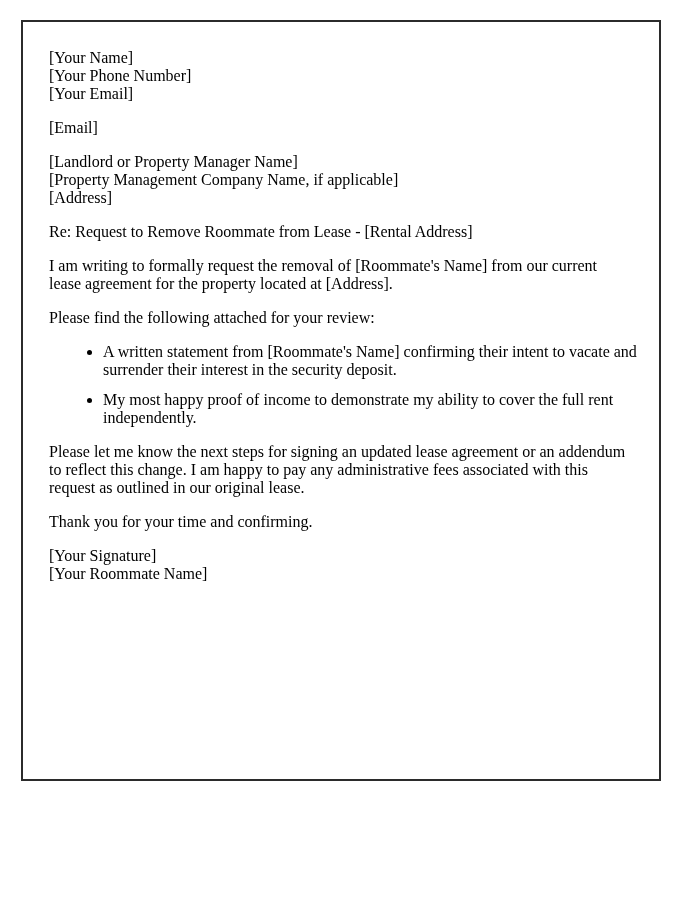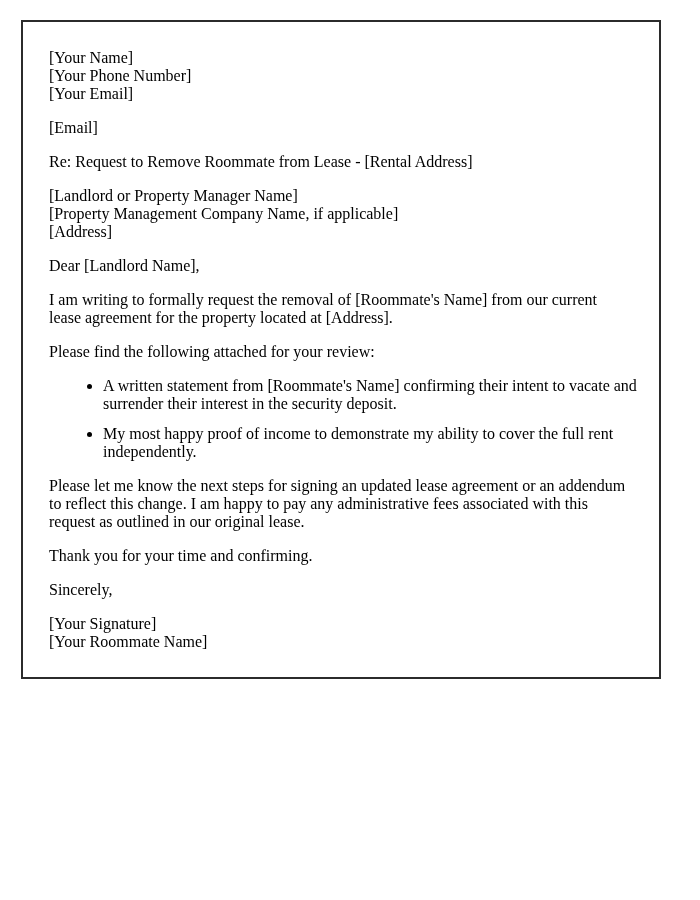--- a/index.html
+++ b/index.html
@@ -16,21 +16,21 @@
     height: 900px;
     background: #ffffff;
     font-family: "Liberation Serif", "DejaVu Serif", serif;
     color: #000000;
   }
   .document-frame {
     position: absolute;
     left: 21px;
     top: 20px;
     width: 640px;
-    height: 659px;
+    height: 761px;
     box-sizing: border-box;
     border: 2px solid #2b2b2b;
     background: #ffffff;
     padding: 11px 6px 0 26px;
     overflow: hidden;
   }
   .letter {
     font-size: 16px;
     line-height: 18px;
     width: 600px;
@@ -55,47 +55,45 @@
 <div class="page">
   <div class="document-frame">
     <div class="letter">
 
       <p>[Your Name]
 [Your Phone Number]
 [Your Email]</p>
 
       <p>[Email]</p>
 
-      <p>Re: Request to Remove Roommate from Lease - [Rental Address]</p>
-
       <p>[Landlord or Property Manager Name]
 [Property Management Company Name, if applicable]
 [Address]</p>
 
-      <p>Dear [Landlord Name],</p>
+      <p>Re: Request to Remove Roommate from Lease - [Rental Address]</p>
+
 
       <p>I am writing to formally request the removal of [Roommate's Name] from our current
 lease agreement for the property located at [Address].</p>
 
 
       <p>Please find the following attached for your review:</p>
 
       <ul>
         <li>A written statement from [Roommate's Name] confirming their intent to vacate and
 surrender their interest in the security deposit.</li>
         <li>My most happy proof of income to demonstrate my ability to cover the full rent
 independently.</li>
       </ul>
 
       <p>Please let me know the next steps for signing an updated lease agreement or an addendum
 to reflect this change. I am happy to pay any administrative fees associated with this
 request as outlined in our original lease.</p>
 
       <p>Thank you for your time and confirming.</p>
 
-      <p>Sincerely,</p>
 
       <p>[Your Signature]
 [Your Roommate Name]</p>
 
     </div>
   </div>
 </div>
 
 </body></html>

